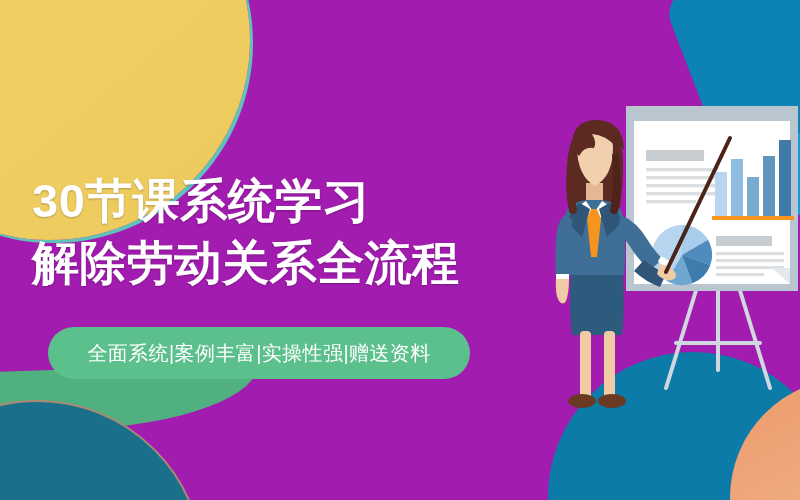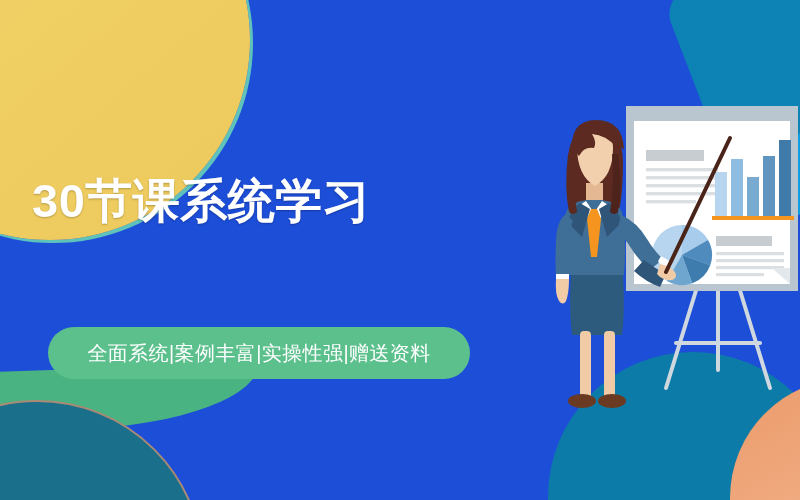--- a/index.html
+++ b/index.html
@@ -5,21 +5,21 @@
   html, body {
     margin: 0;
     padding: 0;
     background: #000;
   }
   #poster {
     position: relative;
     width: 800px;
     height: 500px;
     overflow: hidden;
-    background: #1d4ed8;
+    background: #a21caf;
     font-family: "Liberation Sans", "DejaVu Sans", sans-serif;
   }
 
   
   .bg-layer {
     position: absolute;
     inset: 0;
     overflow: hidden;
   }
 
@@ -251,19 +251,20 @@
         <path d="M70 66 q5 34 0 58 q-4 4 -8 0 q5 -30 2 -58 z" fill="#4d231b"></path>
       </g>
 
       <line x1="118" y1="184" x2="182" y2="50" stroke="#4a2418" stroke-width="4" stroke-linecap="round"></line>
 
     </svg>
   </div>
 
   <div class="text-block">
     <div class="headline">30节课系统学习</div>
+    <div class="headline">解除劳动关系全流程</div>
   </div>
 
   <div class="subtitle-pill">
     <span>全面系统|案例丰富|实操性强|赠送资料</span>
   </div>
 
 </div>
 
 </body></html>

